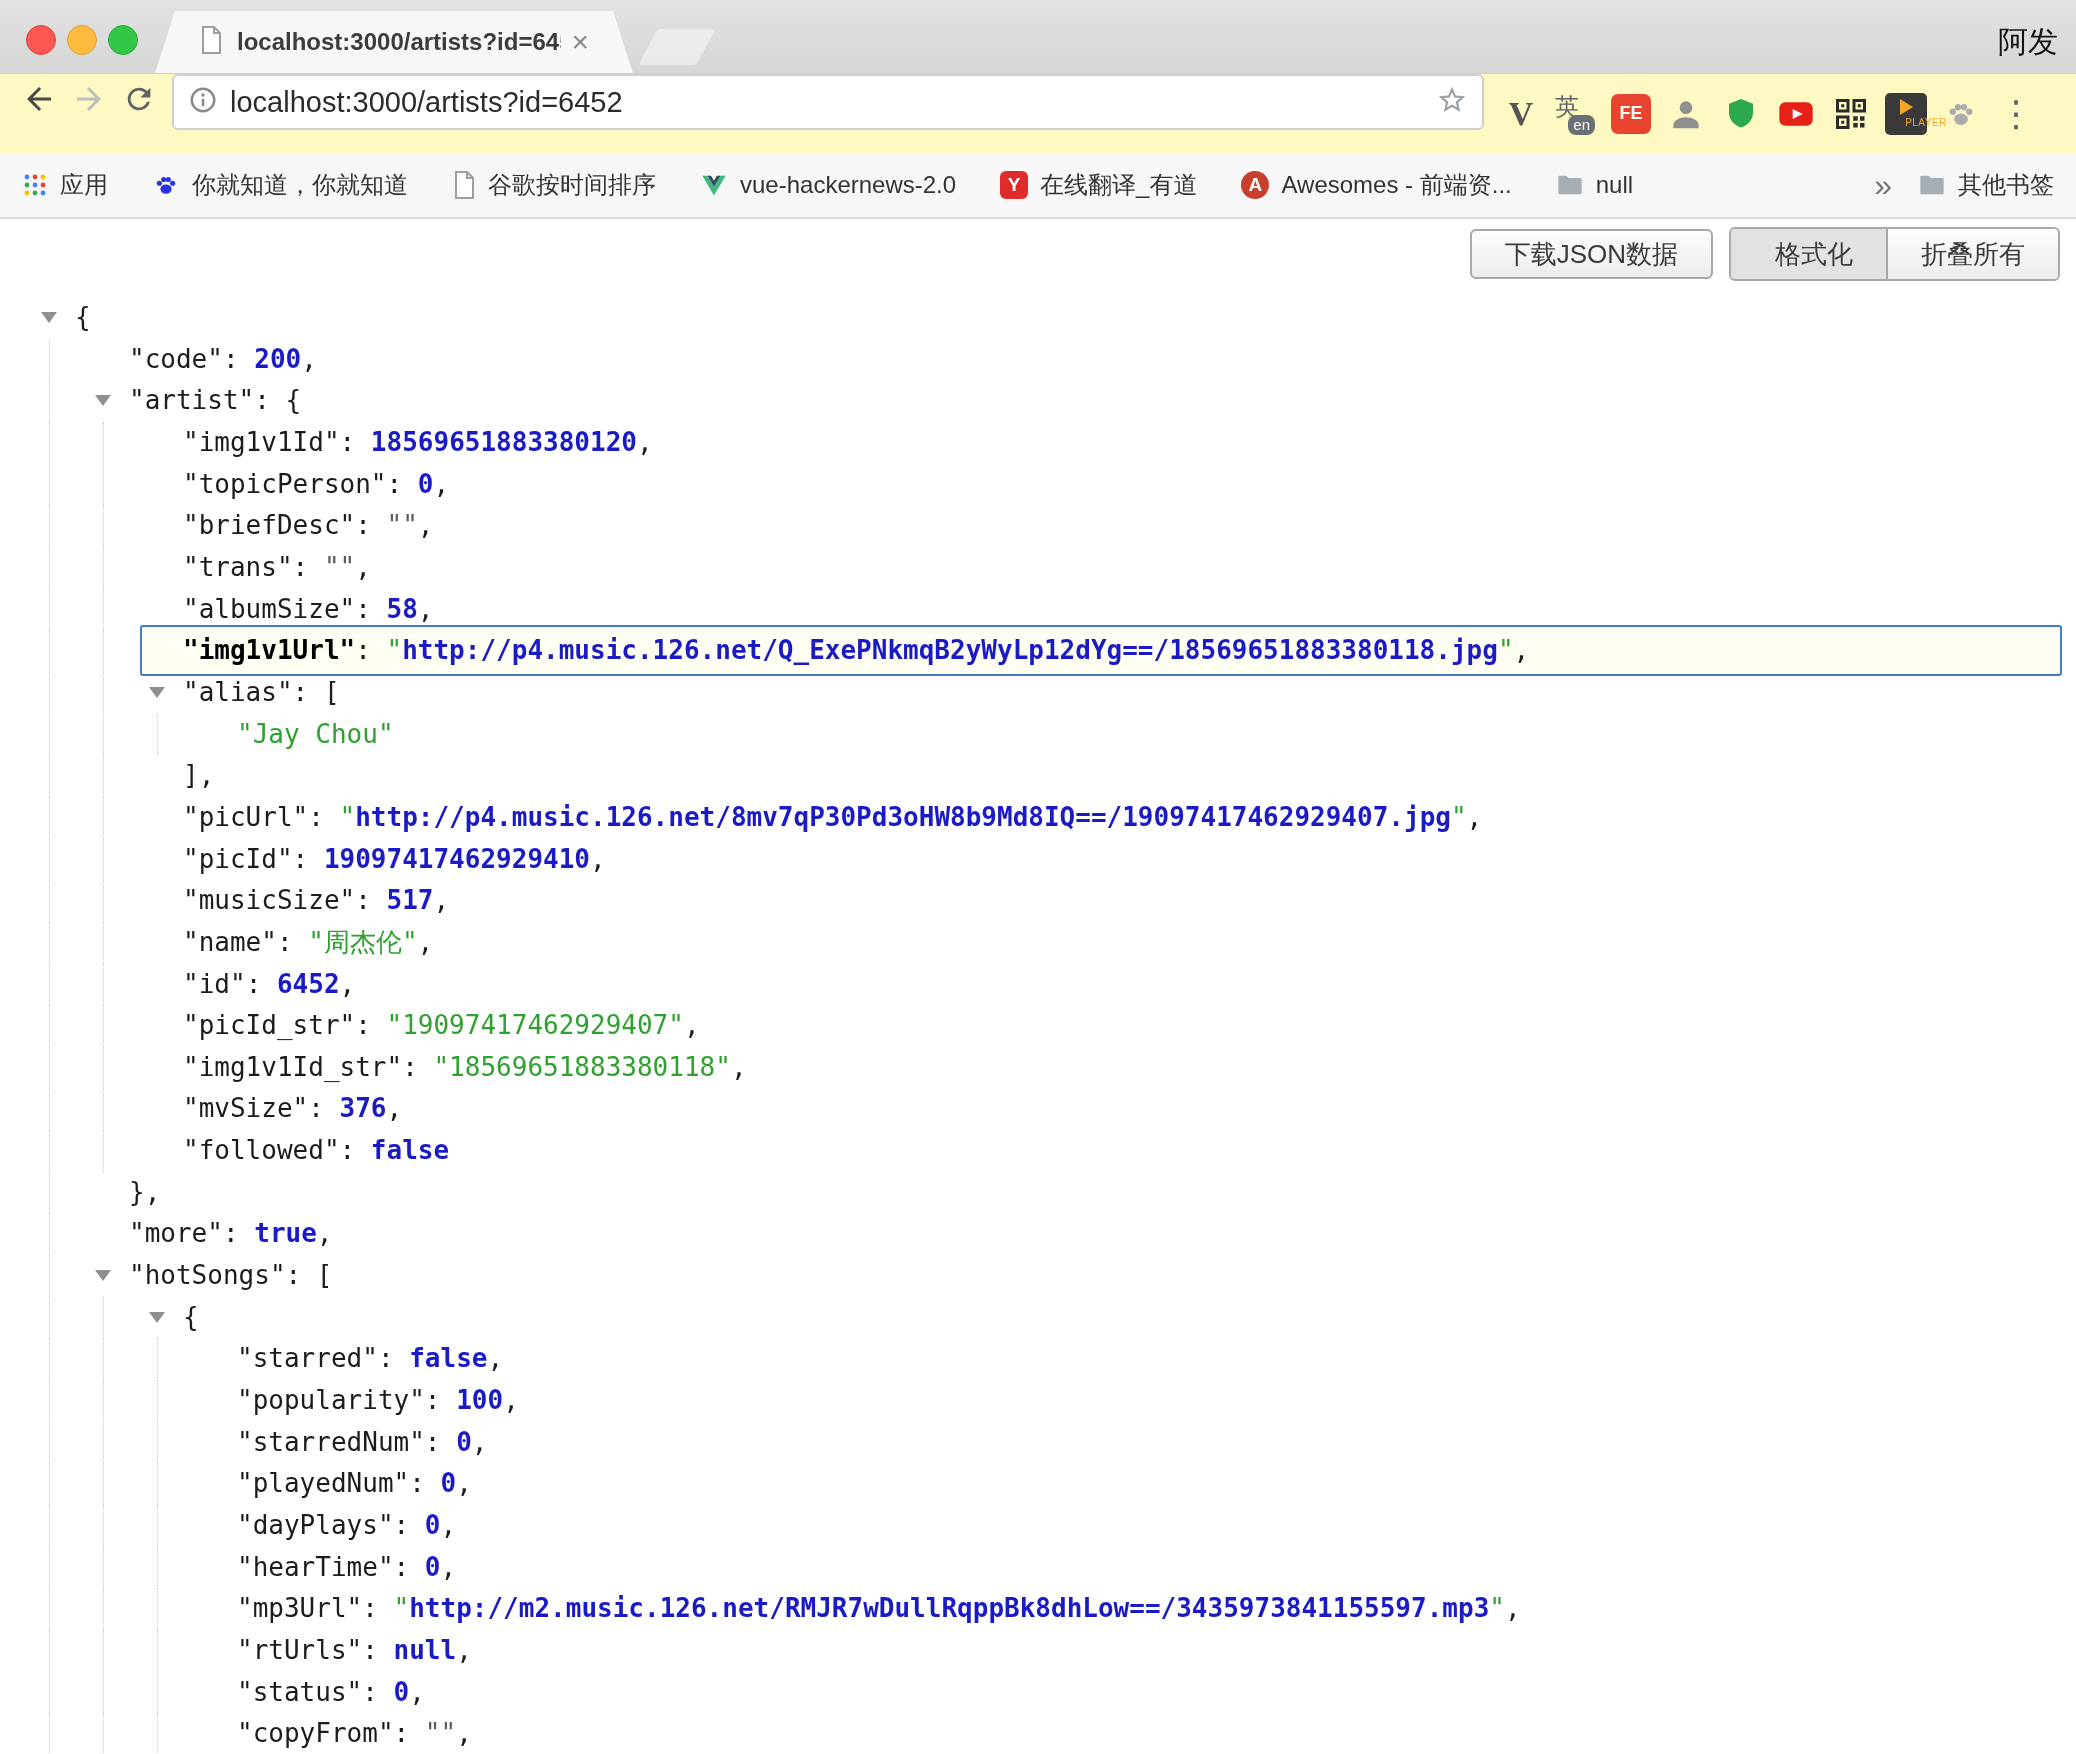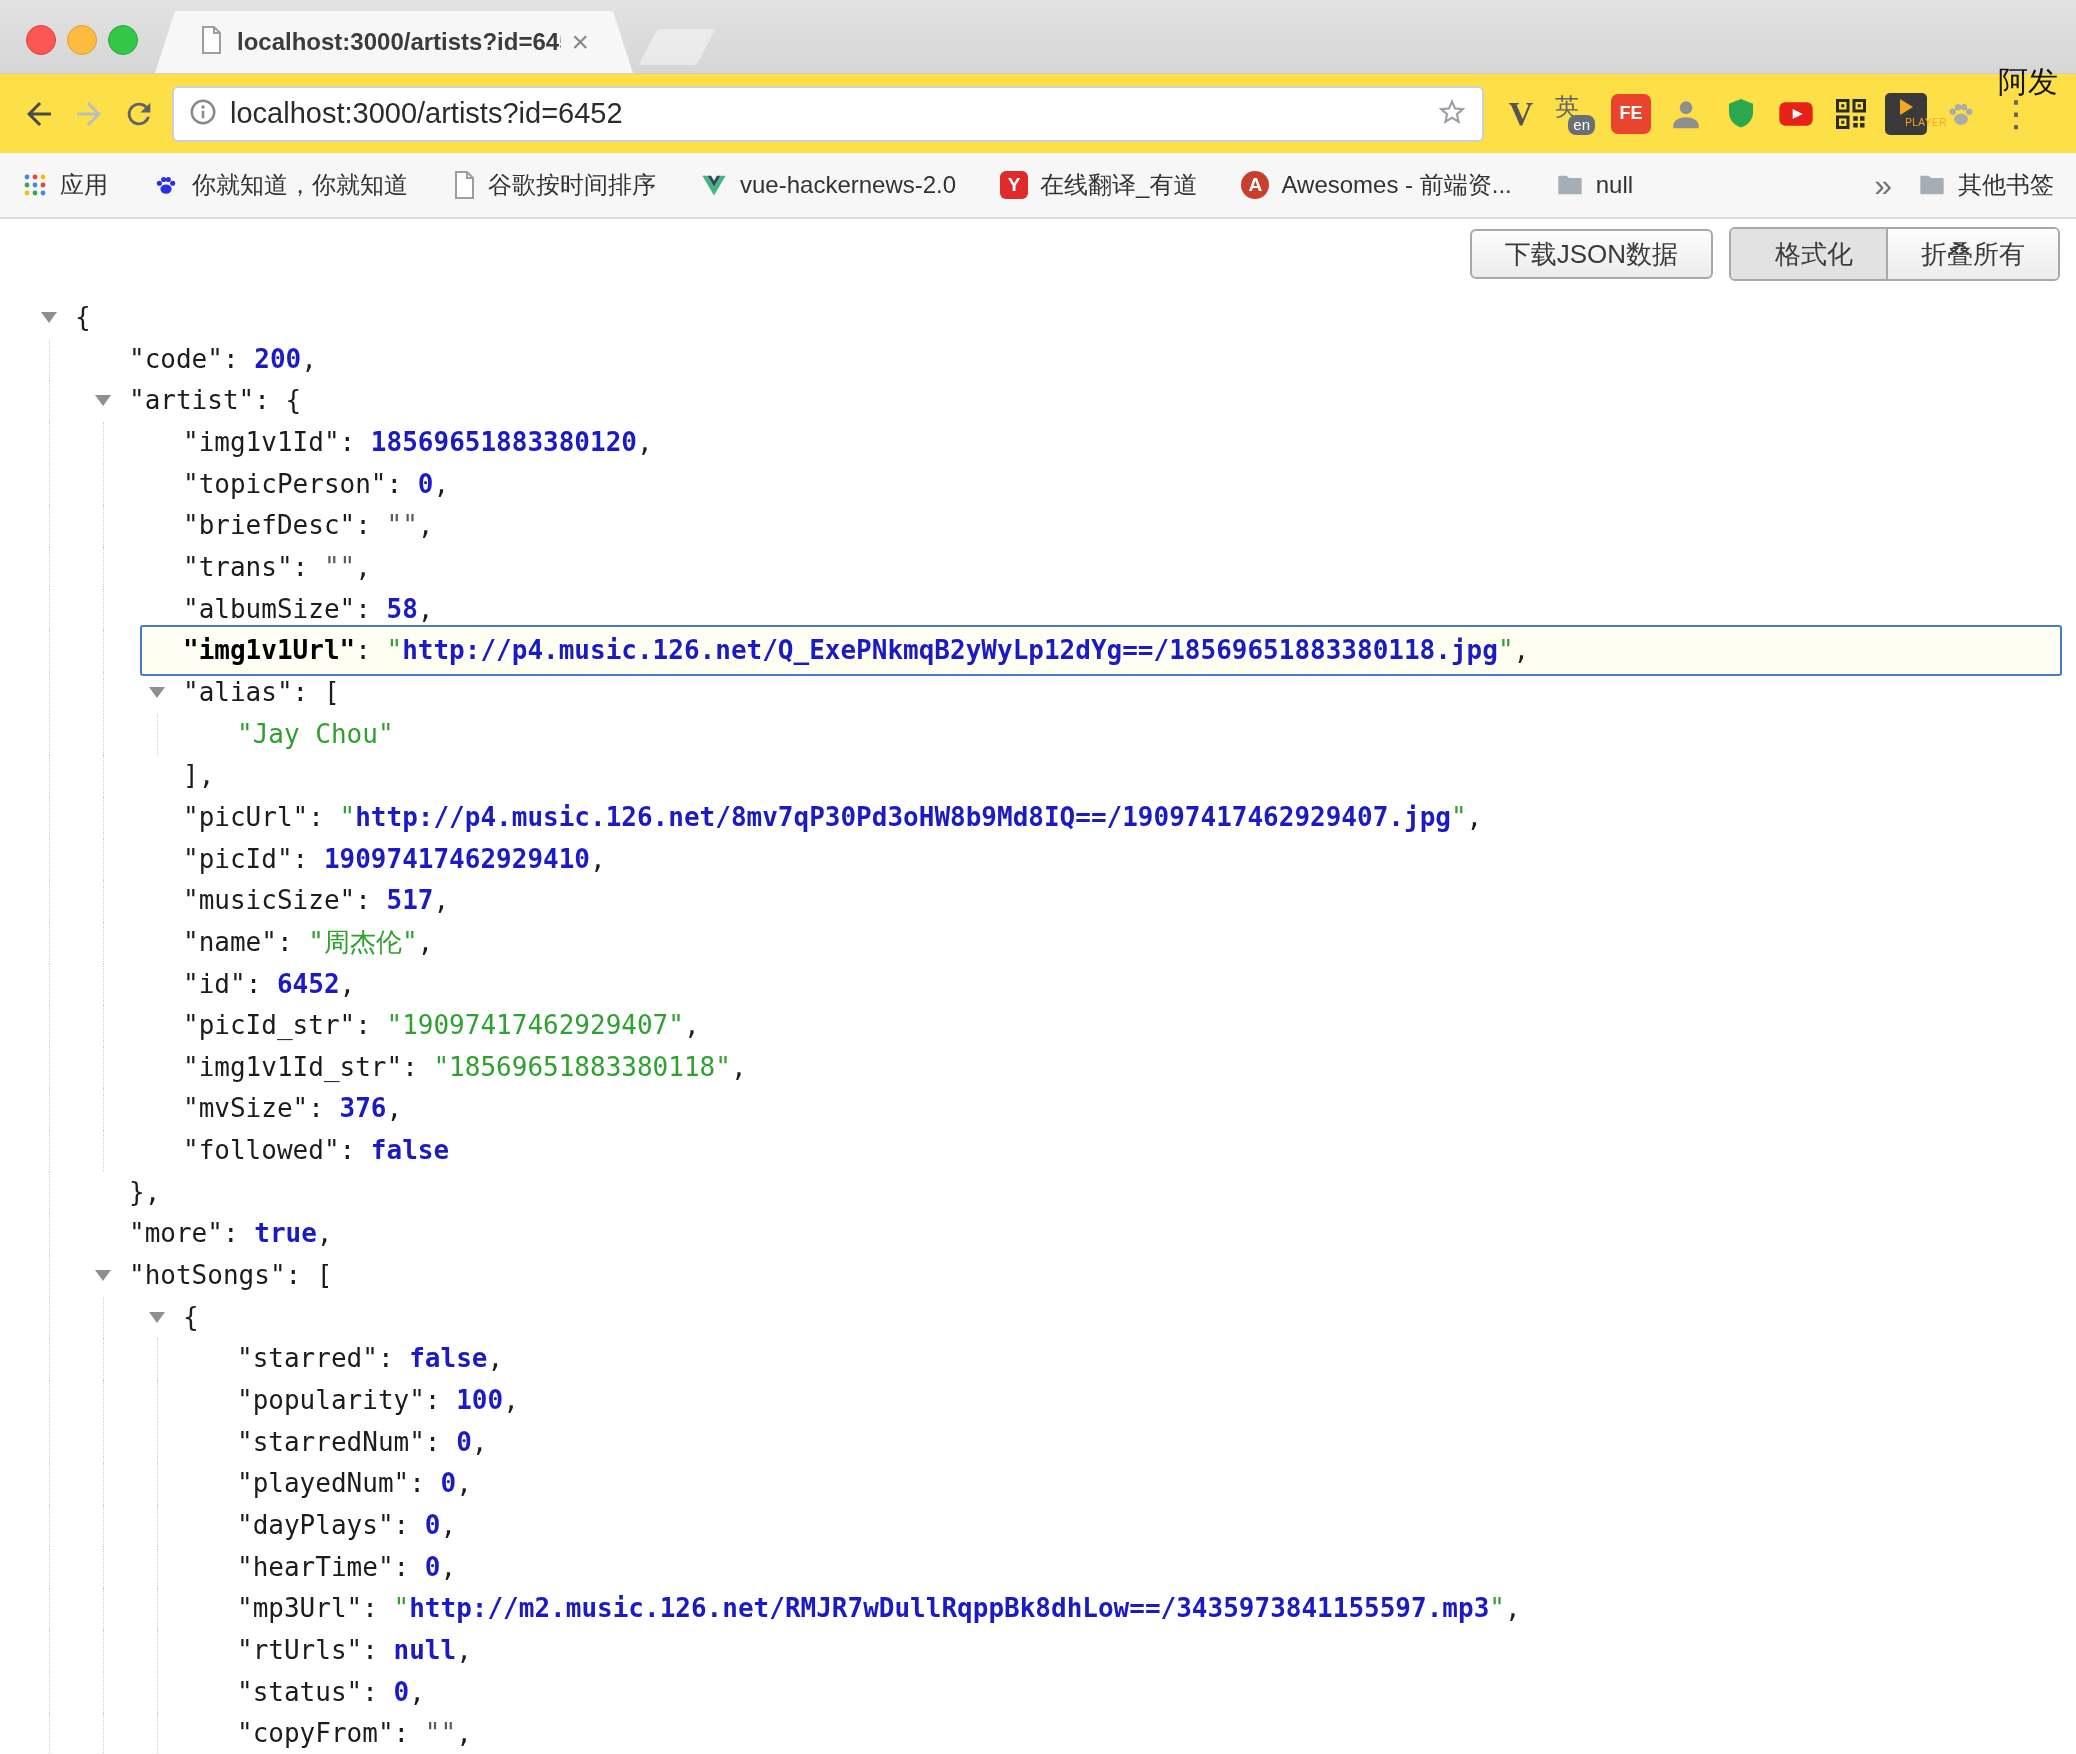--- a/index.html
+++ b/index.html
@@ -17,24 +17,24 @@
   .tl.green  { background:#33C748; border:1px solid #27AA35; }
   .tab { position:absolute; left:155px; bottom:0; width:478px; height:62px;
          background:#F7F7F7;
          clip-path:polygon(0 100%, 20px 0, calc(100% - 20px) 0, 100% 100%);
          display:flex; align-items:center; padding:0 44px; }
   .tab-title { flex:1; margin-left:14px; font-size:24px; color:#3C3C3C;
                white-space:nowrap; overflow:hidden;font-weight:bold; }
   .tab-close { font-size:30px; color:#8A8A8A; line-height:1; margin-left:10px; cursor:pointer; }
   .newtab { position:absolute; left:648px; bottom:8px; width:58px; height:36px;
             background:rgba(255,255,255,0.45); transform:skewX(-28deg); border-radius:3px; }
-  .profile-name { position:absolute; right:18px; top:22px; font-size:30px; color:#141414;margin-top:40px; }
-
-  
-  .toolbar { height:79px; background:#fde047; display:flex; align-items:center; padding:0 14px; }
+  .profile-name { position:absolute; right:18px; top:22px; font-size:30px; color:#141414; }
+
+  
+  .toolbar { height:79px; background:#fef9c3; display:flex; padding:0 14px; }
   .nav-btn { width:50px; height:50px; display:flex; align-items:center; justify-content:center;
              border-radius:6px; cursor:pointer; flex:none; }
   .omnibox { width:1312px; height:56px; margin-left:8px; background:#fff;
              border:2px solid #CFCFCF; border-radius:6px;
              display:flex; align-items:center; padding:0 14px; flex:none; }
   .url-text { flex:1; margin-left:12px; font-size:29px; color:#2B2B2B;
               white-space:nowrap; overflow:hidden; }
   .ext-area { display:flex; align-items:center; margin-left:14px; gap:9px; }
   .ext { width:46px; height:46px; display:flex; align-items:center; justify-content:center;
          cursor:pointer; flex:none; position:relative; }

